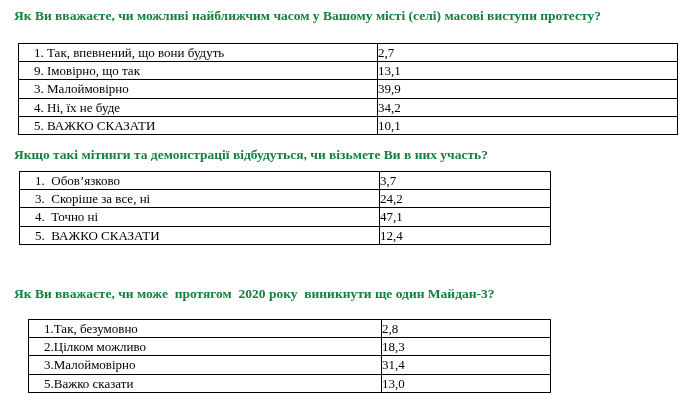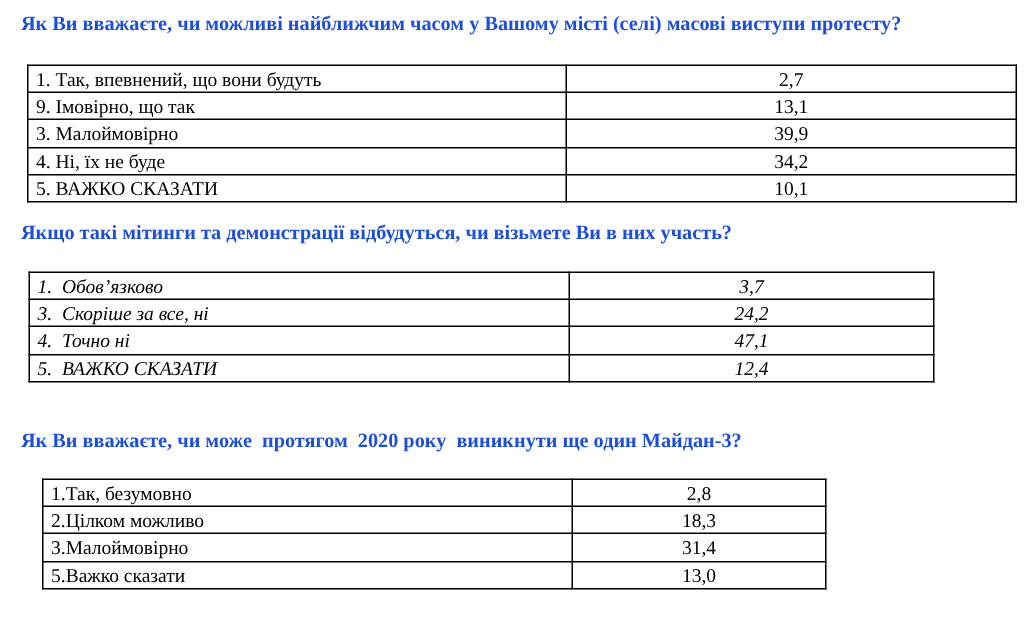--- a/index.html
+++ b/index.html
@@ -16,51 +16,51 @@
     color: #000000;
     overflow: hidden;
   }
   .q-title {
     position: absolute;
     left: 14px;
     font-size: 13.5px;
     font-weight: bold;
     line-height: 16px;
     white-space: pre-wrap;
-    color: #1d4ed8;
+    color: #15803d;
   }
   .q-table {
     position: absolute;
     border-collapse: collapse;
     table-layout: fixed;
     border: 1.5px solid #000000;
   }
   .q-table td {
     border: 1px solid #000000;
     height: 17.2px;
     padding: 0;
     font-size: 13px;
     line-height: 15px;
     vertical-align: middle;
     white-space: pre-wrap;
     overflow: hidden;
   }
   .q-table td.label-cell {
-    padding-left: 5px;
+    padding-left: 15px;
     text-align: left;
     margin-top: 23px;
   }
   .q-table td.value-cell {
-    text-align: center;
+    text-align: left;
   }
   #title-1 { top: 8px;   width: 668px; }
   #table-1 { left: 18px; top: 43px;  width: 660px; }
   #table-1 col.c1 { width: 359px; }
   #title-2 { top: 147px; width: 668px; }
-  #table-2 { left: 19px; top: 181px; width: 604px; font-style: italic; }
+  #table-2 { left: 19px; top: 171px; width: 532px; }
   #table-2 col.c1 { width: 360px; }
   #title-3 { top: 286px; width: 668px; }
   #table-3 { left: 28px; top: 319px; width: 523px; }
   #table-3 col.c1 { width: 353px; }
 </style>
 </head>
 <body>
 
 <div class="page">
 

